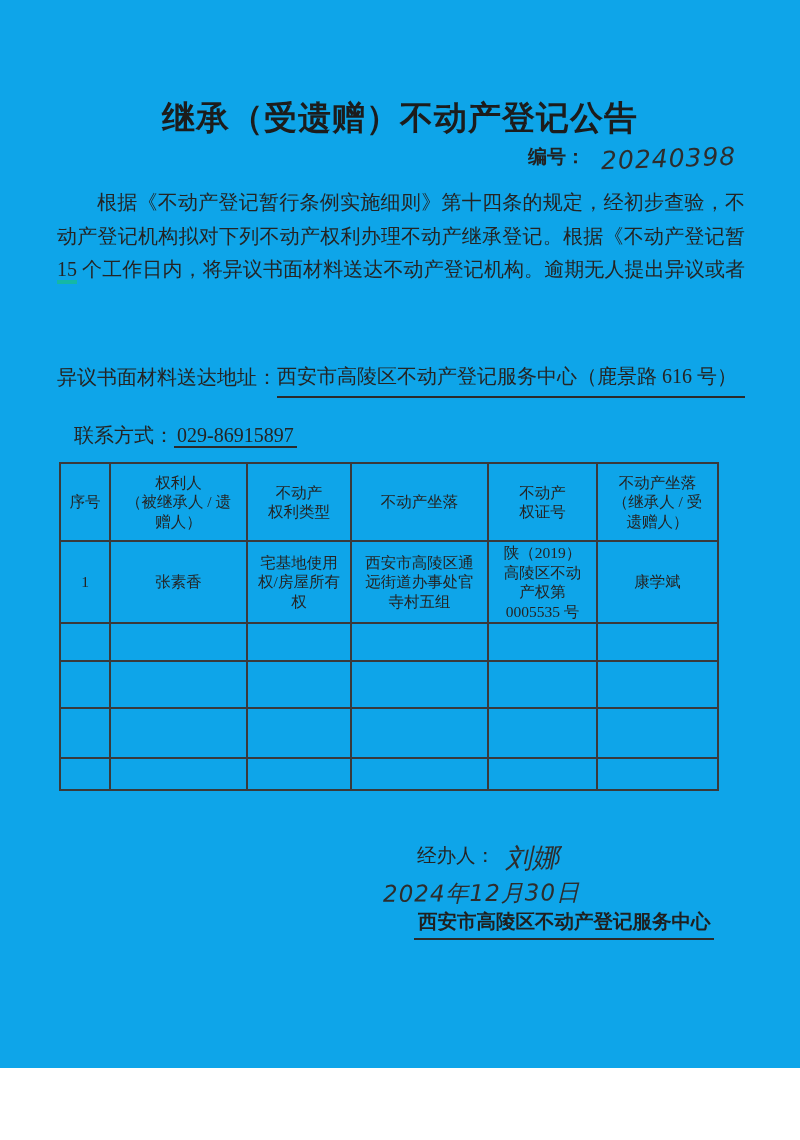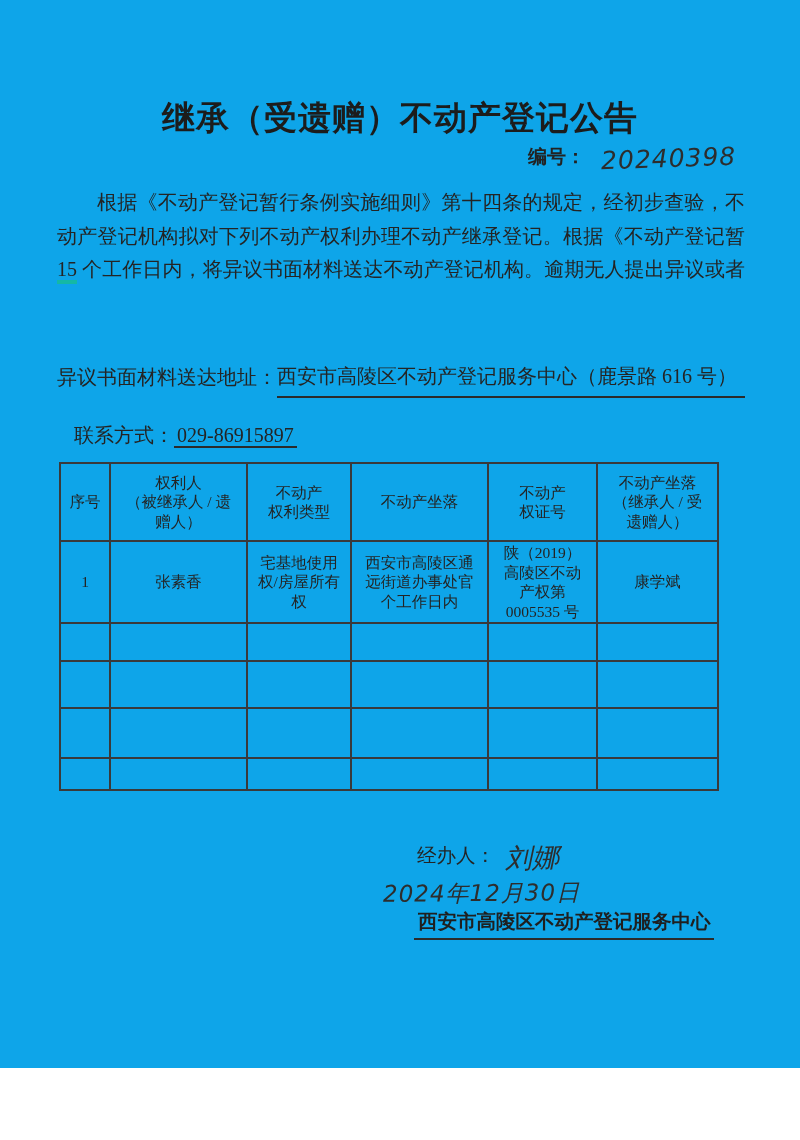--- a/index.html
+++ b/index.html
@@ -135,21 +135,21 @@
     </thead>
     <tbody>
       <tr class="row-data">
         <td>1</td>
         <td>张素香</td>
         <td>宅基地使用
 权/房屋所有
 权</td>
         <td>西安市高陵区通
 远街道办事处官
-个工作日内</td>
+寺村五组</td>
         <td>陕（2019）
 高陵区不动
 产权第
 0005535 号</td>
         <td>康学斌</td>
       </tr>
       <tr class="row-e1">
           <td></td>
           <td></td>
           <td></td>

